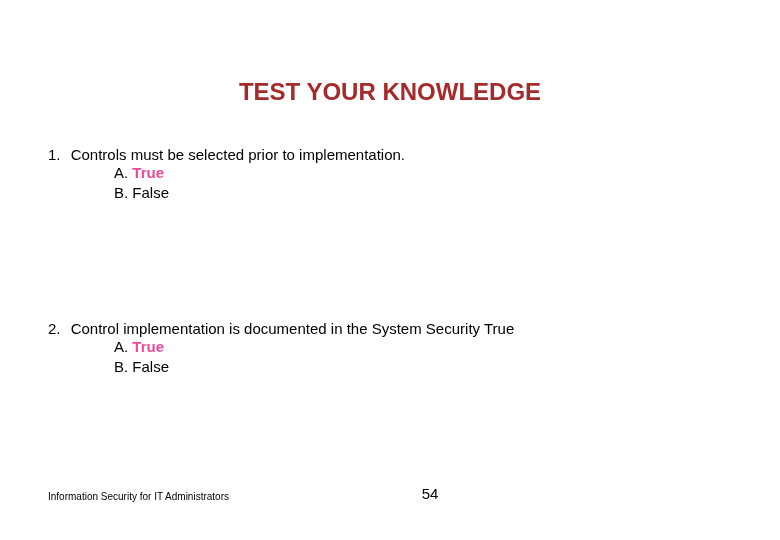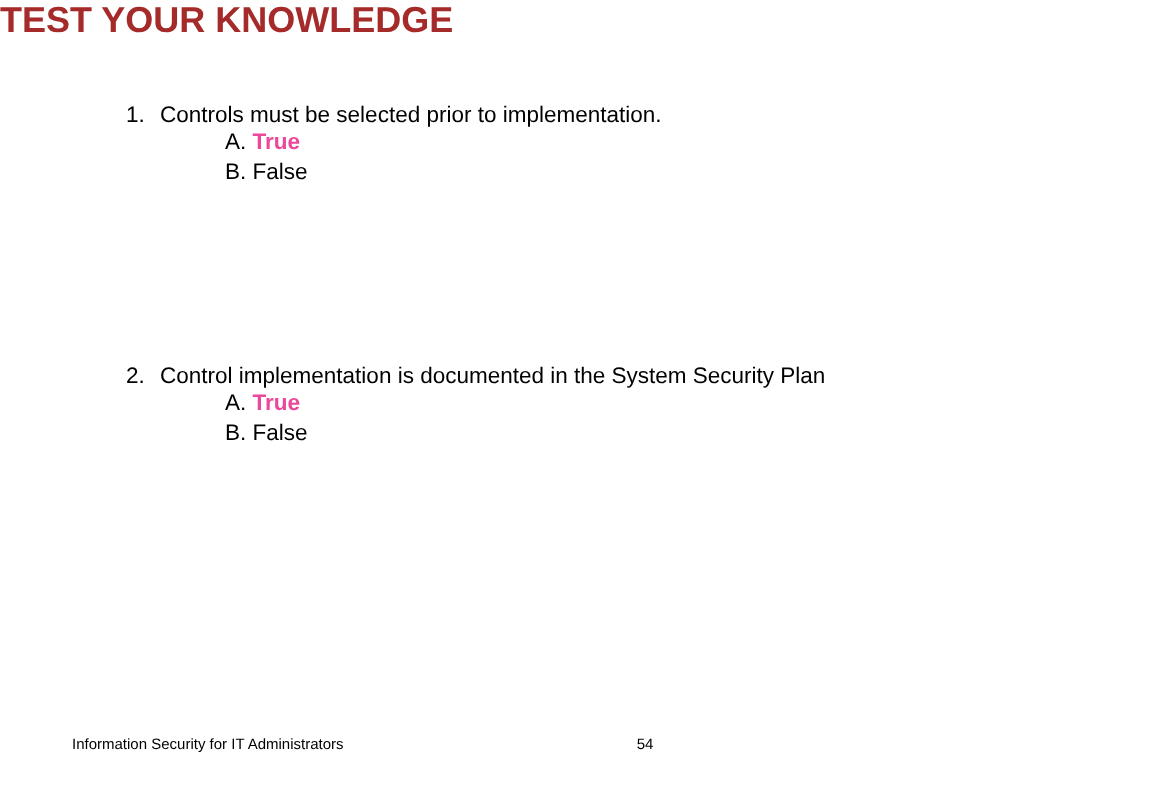--- a/index.html
+++ b/index.html
@@ -11,26 +11,27 @@
       width: 780px;
       height: 540px;
       font-family: Arial, Helvetica, sans-serif;
       background: #ffffff;
       position: relative;
     }
     .title {
       font-size: 24px;
       font-weight: bold;
       color: #a52a2a;
+      text-align: center;
+      padding-top: 78px;
       padding-bottom: 20px;
     }
     .content {
       padding-left: 48px;
       padding-right: 48px;
-      margin-left: 36px;
     }
     .question-block {
       margin-top: 20px;
     }
     .question-block:nth-of-type(2) {
       margin-top: 118px;
     }
     .question-line {
       font-size: 15px;
       color: #000000;
@@ -59,21 +60,21 @@
       right: 48px;
       font-size: 10px;
       color: #000000;
     }
     .page-number {
       position: absolute;
       bottom: 38px;
       left: 0;
       right: 0;
       text-align: center;
-      font-size: 10px;
+      font-size: 15px;
       color: #000000;
     }
     .page-number-inner {
       display: inline-block;
       margin-left: 80px;
     }
   </style>
 </head>
 <body>
 
@@ -92,21 +93,21 @@
     </div>
     <div class="answer-line">
       <span class="answer-label">B.</span>
       <span>False</span>
     </div>
   </div>
 
   <div class="question-block">
     <div class="question-line">
       <span class="question-number">2.</span>
-      <span>Control implementation is documented in the System Security Plan</span>
+      <span>Control implementation is documented in the System Security True</span>
     </div>
     <div class="answer-line">
       <span class="answer-label">A.</span>
       <span class="answer-correct">True</span>
     </div>
     <div class="answer-line">
       <span class="answer-label">B.</span>
       <span>False</span>
     </div>
   </div>

